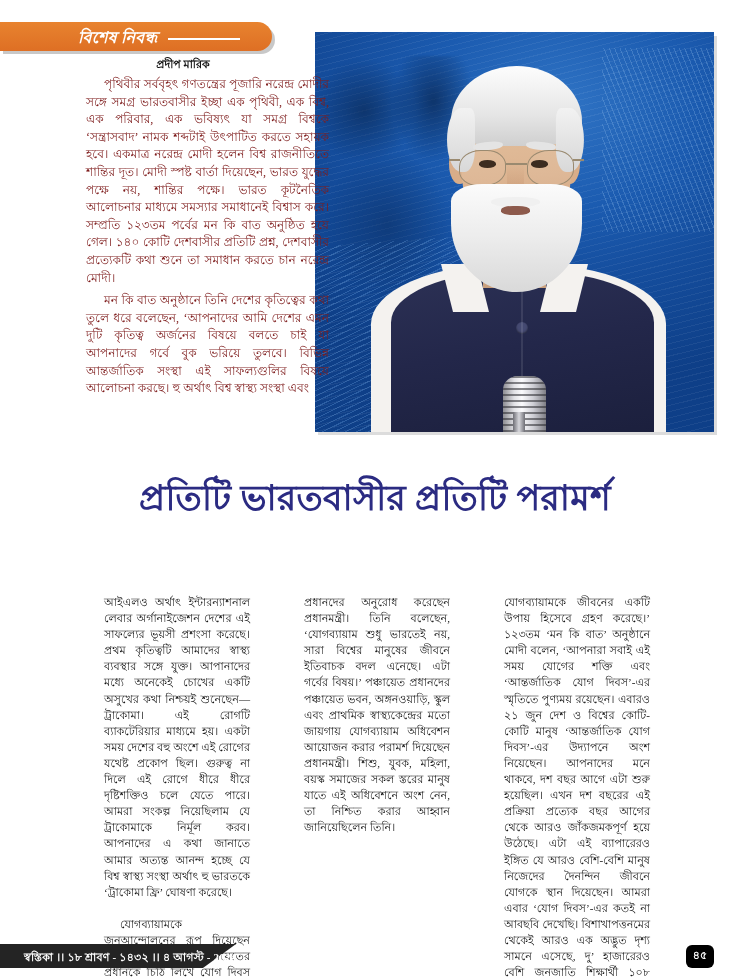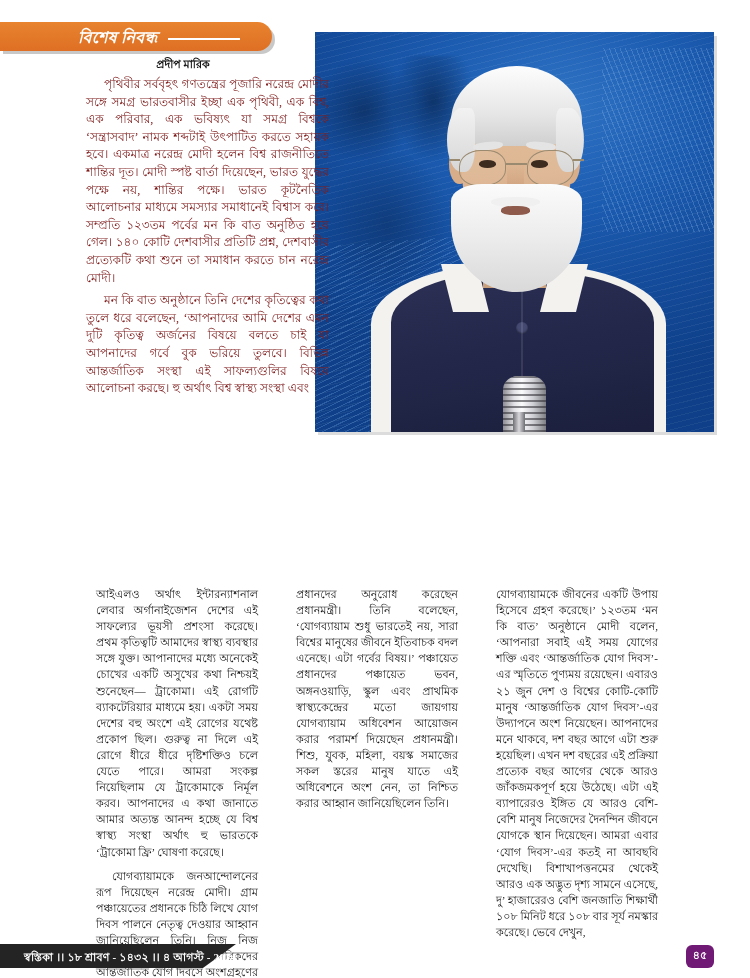--- a/index.html
+++ b/index.html
@@ -329,21 +329,21 @@
     gap: 22px;
   }
   .bcol {
     width: 178px;
     font-size: 11.1px;
     line-height: 16.1px;
     color: #151515;
     text-align: justify;
     text-justify: inter-word;
   }
-  .bcol p { margin: 8px; text-indent: 16px; }
+  .bcol p { margin: 16px; text-indent: 16px; }
   .bcol p + p { margin-top: 4px; }
   .bcol p.cont { text-indent: 0; }
 
   
   .footer-bar {
     position: absolute;
     left: 0; top: 944px;
     width: 236px; height: 24px;
     background: #242424;
     clip-path: polygon(0 0, 100% 0, 86% 100%, 0 100%);
@@ -354,21 +354,21 @@
     color: #ffffff;
     font-size: 11px;
     font-weight: 700;
     white-space: nowrap;
     letter-spacing: .2px;
   }
   .page-no {
     position: absolute;
     left: 686px; top: 945px;
     width: 28px; height: 23px;
-    background: #701a75;
+    background: #000000;
     border-radius: 6px;
     color: #ffffff;
     font-size: 11px;
     font-weight: 700;
     display: flex;
     align-items: center;
     justify-content: center;
   }
 </style>
 </head>
@@ -429,20 +429,21 @@
     </div>
   </div>
 
   <div class="byline">প্রদীপ মারিক</div>
   <div class="col-intro">
     <p>পৃথিবীর সর্ববৃহৎ গণতন্ত্রের পূজারি নরেন্দ্র মোদীর সঙ্গে সমগ্র ভারতবাসীর ইচ্ছা এক পৃথিবী, এক বিশ্ব, এক পরিবার, এক ভবিষ্যৎ যা সমগ্র বিশ্বকে ‘সন্ত্রাসবাদ’ নামক শব্দটাই উৎপাটিত করতে সহায়ক হবে। একমাত্র নরেন্দ্র মোদী হলেন বিশ্ব রাজনীতিতে শান্তির দূত। মোদী স্পষ্ট বার্তা দিয়েছেন, ভারত যুদ্ধের পক্ষে নয়, শান্তির পক্ষে। ভারত কূটনৈতিক আলোচনার মাধ্যমে সমস্যার সমাধানেই বিশ্বাস করে। সম্প্রতি ১২৩তম পর্বের মন কি বাত অনুষ্ঠিত হয়ে গেল। ১৪০ কোটি দেশবাসীর প্রতিটি প্রশ্ন, দেশবাসীর প্রত্যেকটি কথা শুনে তা সমাধান করতে চান নরেন্দ্র মোদী।</p>
     <p>মন কি বাত অনুষ্ঠানে তিনি দেশের কৃতিত্বের কথা তুলে ধরে বলেছেন, ‘আপনাদের আমি দেশের এমন দুটি কৃতিত্ব অর্জনের বিষয়ে বলতে চাই যা আপনাদের গর্বে বুক ভরিয়ে তুলবে। বিভিন্ন আন্তর্জাতিক সংস্থা এই সাফল্যগুলির বিষয়ে আলোচনা করছে। হু অর্থাৎ বিশ্ব স্বাস্থ্য সংস্থা এবং</p>
   </div>
 
   <h1 class="headline">
+    <span class="l1">প্রতিটি ভারতবাসীর প্রতিটি পরামর্শ</span>
   </h1>
 
   <div class="body-cols">
     <div class="bcol">
       <p class="cont">আইএলও অর্থাৎ ইন্টারন্যাশনাল লেবার অর্গানাইজেশন দেশের এই সাফল্যের ভূয়সী প্রশংসা করেছে। প্রথম কৃতিত্বটি আমাদের স্বাস্থ্য ব্যবস্থার সঙ্গে যুক্ত। আপানাদের মধ্যে অনেকেই চোখের একটি অসুখের কথা নিশ্চয়ই শুনেছেন— ট্রাকোমা। এই রোগটি ব্যাকটেরিয়ার মাধ্যমে হয়। একটা সময় দেশের বহু অংশে এই রোগের যথেষ্ট প্রকোপ ছিল। গুরুত্ব না দিলে এই রোগে ধীরে ধীরে দৃষ্টিশক্তিও চলে যেতে পারে। আমরা সংকল্প নিয়েছিলাম যে ট্রাকোমাকে নির্মূল করব। আপনাদের এ কথা জানাতে আমার অত্যন্ত আনন্দ হচ্ছে যে বিশ্ব স্বাস্থ্য সংস্থা অর্থাৎ হু ভারতকে ‘ট্রাকোমা ফ্রি’ ঘোষণা করেছে।</p>
       <p>যোগব্যায়ামকে জনআন্দোলনের রূপ দিয়েছেন নরেন্দ্র মোদী। গ্রাম পঞ্চায়েতের প্রধানকে চিঠি লিখে যোগ দিবস পালনে নেতৃত্ব দেওয়ার আহ্বান জানিয়েছিলেন তিনি। নিজ নিজ পঞ্চায়েত এলাকার নাগরিকদের আন্তর্জাতিক যোগ দিবসে অংশগ্রহণের জন্য উৎসাহিত ও অনুপ্রাণিত করার জন্য পঞ্চায়েত</p>
     </div>
     <div class="bcol">
       <p class="cont">প্রধানদের অনুরোধ করেছেন প্রধানমন্ত্রী। তিনি বলেছেন, ‘যোগব্যায়াম শুধু ভারতেই নয়, সারা বিশ্বের মানুষের জীবনে ইতিবাচক বদল এনেছে। এটা গর্বের বিষয়।’ পঞ্চায়েত প্রধানদের পঞ্চায়েত ভবন, অঙ্গনওয়াড়ি, স্কুল এবং প্রাথমিক স্বাস্থ্যকেন্দ্রের মতো জায়গায় যোগব্যায়াম অধিবেশন আয়োজন করার পরামর্শ দিয়েছেন প্রধানমন্ত্রী। শিশু, যুবক, মহিলা, বয়স্ক সমাজের সকল স্তরের মানুষ যাতে এই অধিবেশনে অংশ নেন, তা নিশ্চিত করার আহ্বান জানিয়েছিলেন তিনি।</p>
     </div>

